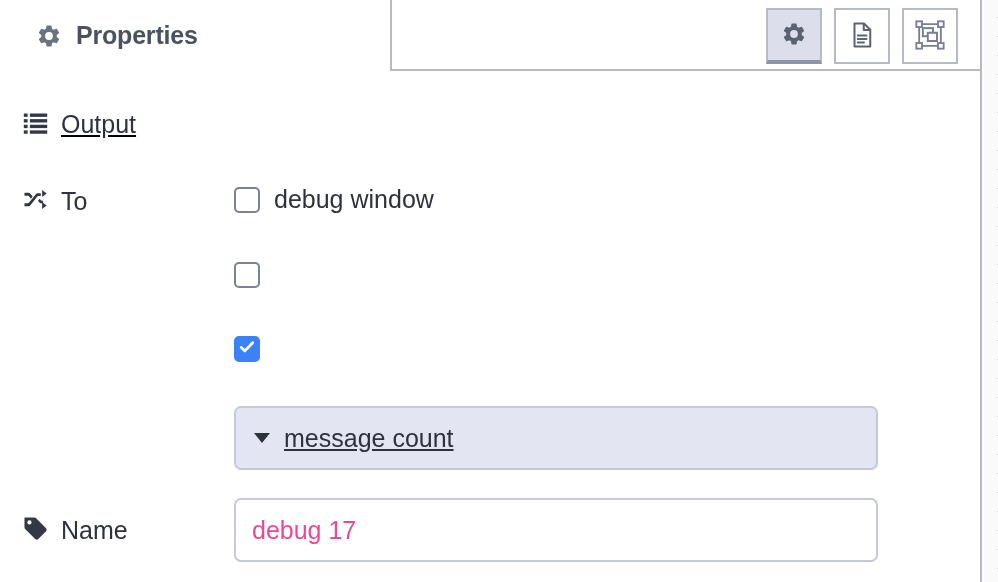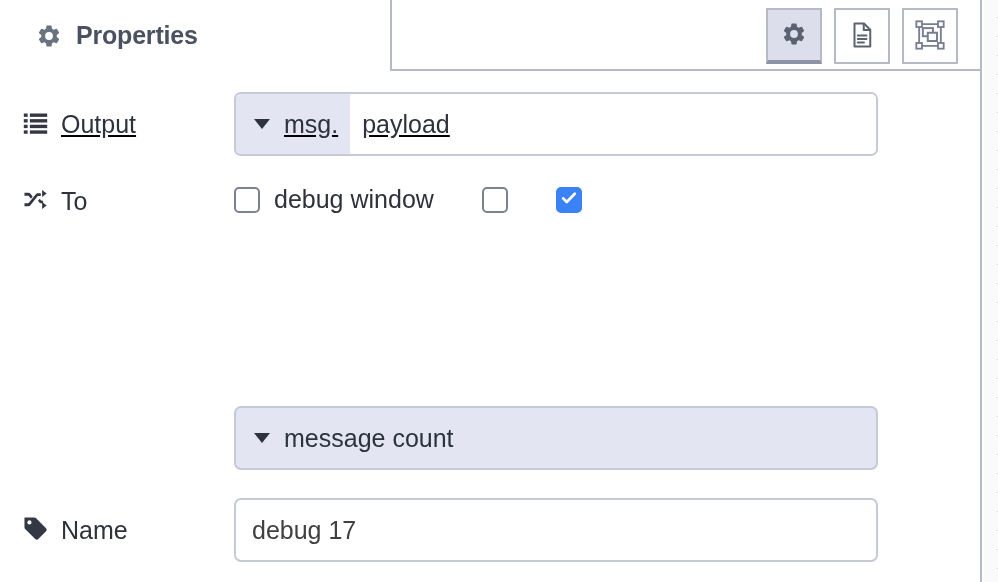--- a/index.html
+++ b/index.html
@@ -218,35 +218,36 @@
     background: #e3e5f2;
     display: flex;
     align-items: center;
     gap: 14px;
     padding-left: 18px;
     cursor: pointer;
   }
   #message-count-label {
     font-size: 25px;
     color: #2e323c;
+    text-decoration: underline;
   }
 
   
   #name-field {
     width: 644px;
     height: 64px;
     box-sizing: border-box;
     border: 2px solid #c6c9d6;
     border-radius: 7px;
     background: #ffffff;
     display: flex;
     align-items: center;
     padding-left: 16px;
     font-size: 25px;
-    color: #404040;
+    color: #ec4899;
     cursor: text;
   }
 </style>
 </head>
 <body>
 
 <div id="canvas-backdrop"></div>
 
 <div id="panel">
 
@@ -311,44 +312,37 @@
             <rect x="7.0" y="9.0" width="15.4" height="3.0" fill="#343845"></rect>
             <rect x="1.6" y="14.0" width="3.4" height="3.0" fill="#343845"></rect>
             <rect x="7.0" y="14.0" width="15.4" height="3.0" fill="#343845"></rect>
             <rect x="1.6" y="19.0" width="3.4" height="3.0" fill="#343845"></rect>
             <rect x="7.0" y="19.0" width="15.4" height="3.0" fill="#343845"></rect>
           </svg>
         </span>
         <span class="row-label-text">Output</span>
       </div>
 
-      <div id="output-field">
-        <div id="output-type-select">
-          <span class="caret"></span>
-          <span id="output-type-label">msg.</span>
-        </div>
-        <div id="output-value" placeholder="">payload</div>
-      </div>
     </div>
 
     <div class="form-row" style="top: 114px;">
       <div class="row-label" style="height:32px;">
         <span>
           <svg width="27" height="27" viewBox="0 0 24 24" aria-hidden="true">
             <path fill="#343845" d="M2.2 6.1h3.4c.9 0 1.5.35 2.1 1.05l1.75 2.2-1.5 1.9L6.1 9.0c-.25-.3-.5-.4-.85-.4H2.2z"></path>
             <path fill="#343845" d="M2.2 15.4h3.05c.35 0 .6-.12.85-.42l6.0-7.5c.6-.72 1.2-1.05 2.1-1.05h2.5v2.5h-2.2c-.35 0-.6.12-.85.42l-6.0 7.5c-.6.72-1.2 1.05-2.1 1.05H2.2z"></path>
             <path fill="#343845" d="M14.25 13.2l1.5-1.9 1.05 1.35c.25.3.5.4.85.4h1.05v2.35h-1.35c-.9 0-1.5-.35-2.1-1.05z"></path>
             <path fill="#343845" d="M17.9 3.6l4.0 3.05-4.0 3.05z"></path>
             <path fill="#343845" d="M17.9 14.3l4.0 3.05-4.0 3.05z"></path>
           </svg>
         </span>
         <span class="row-label-text">To</span>
       </div>
 
-      <div style="display:flex; flex-direction:row; gap:48px;">
+      <div style="display:flex; flex-direction:column; gap:48px;">
 
         <label class="check-row">
           <span class="checkbox"></span>
           <span class="check-label">debug window</span>
         </label>
 
         <label class="check-row">
           <span class="checkbox"></span>
         </label>
 

